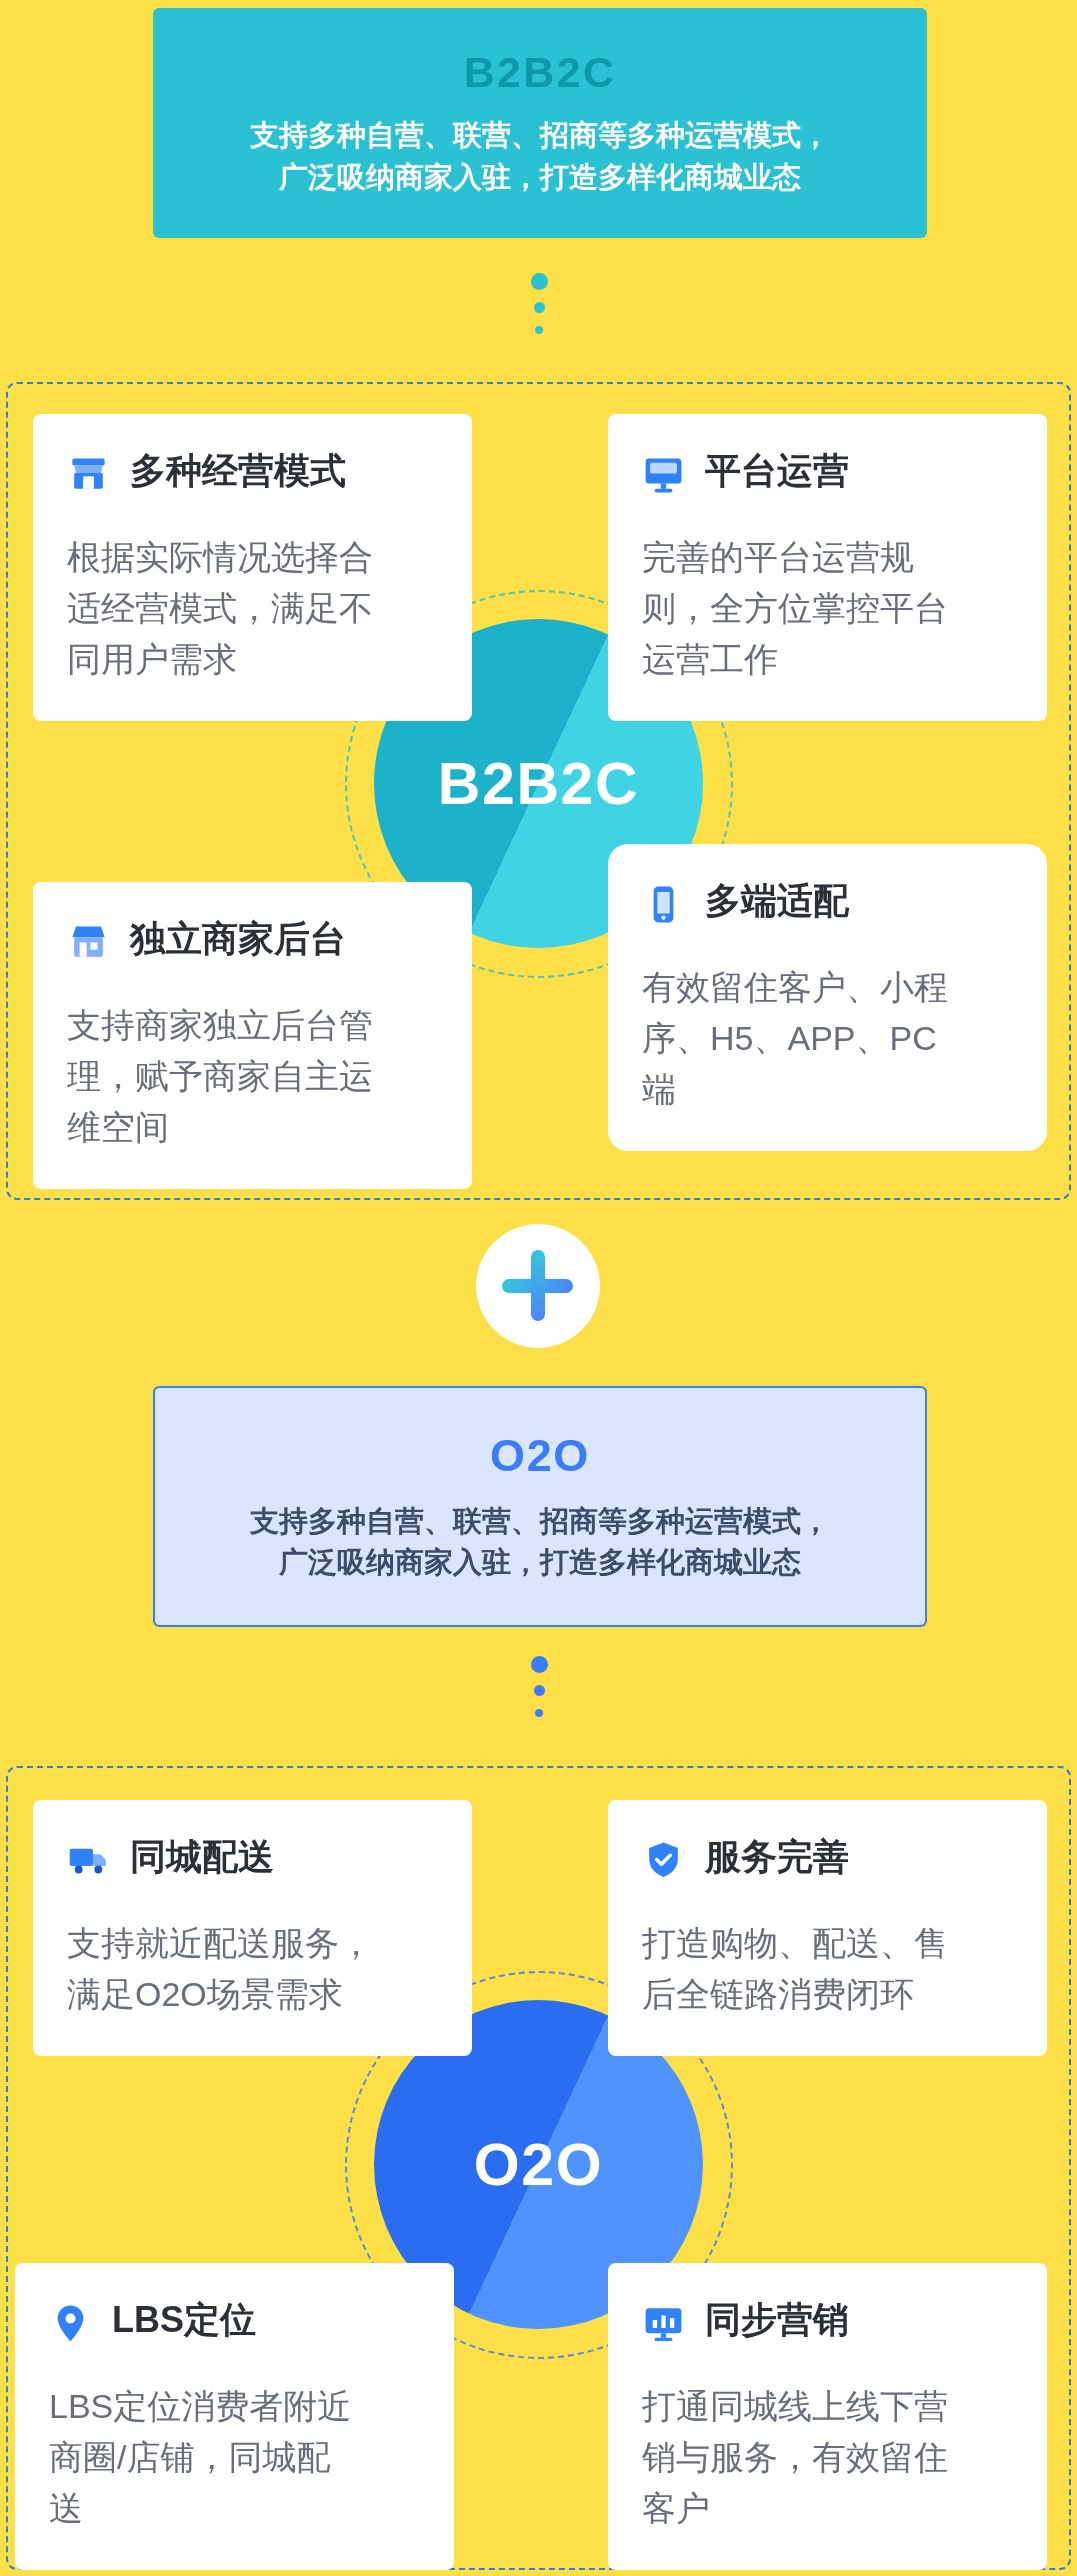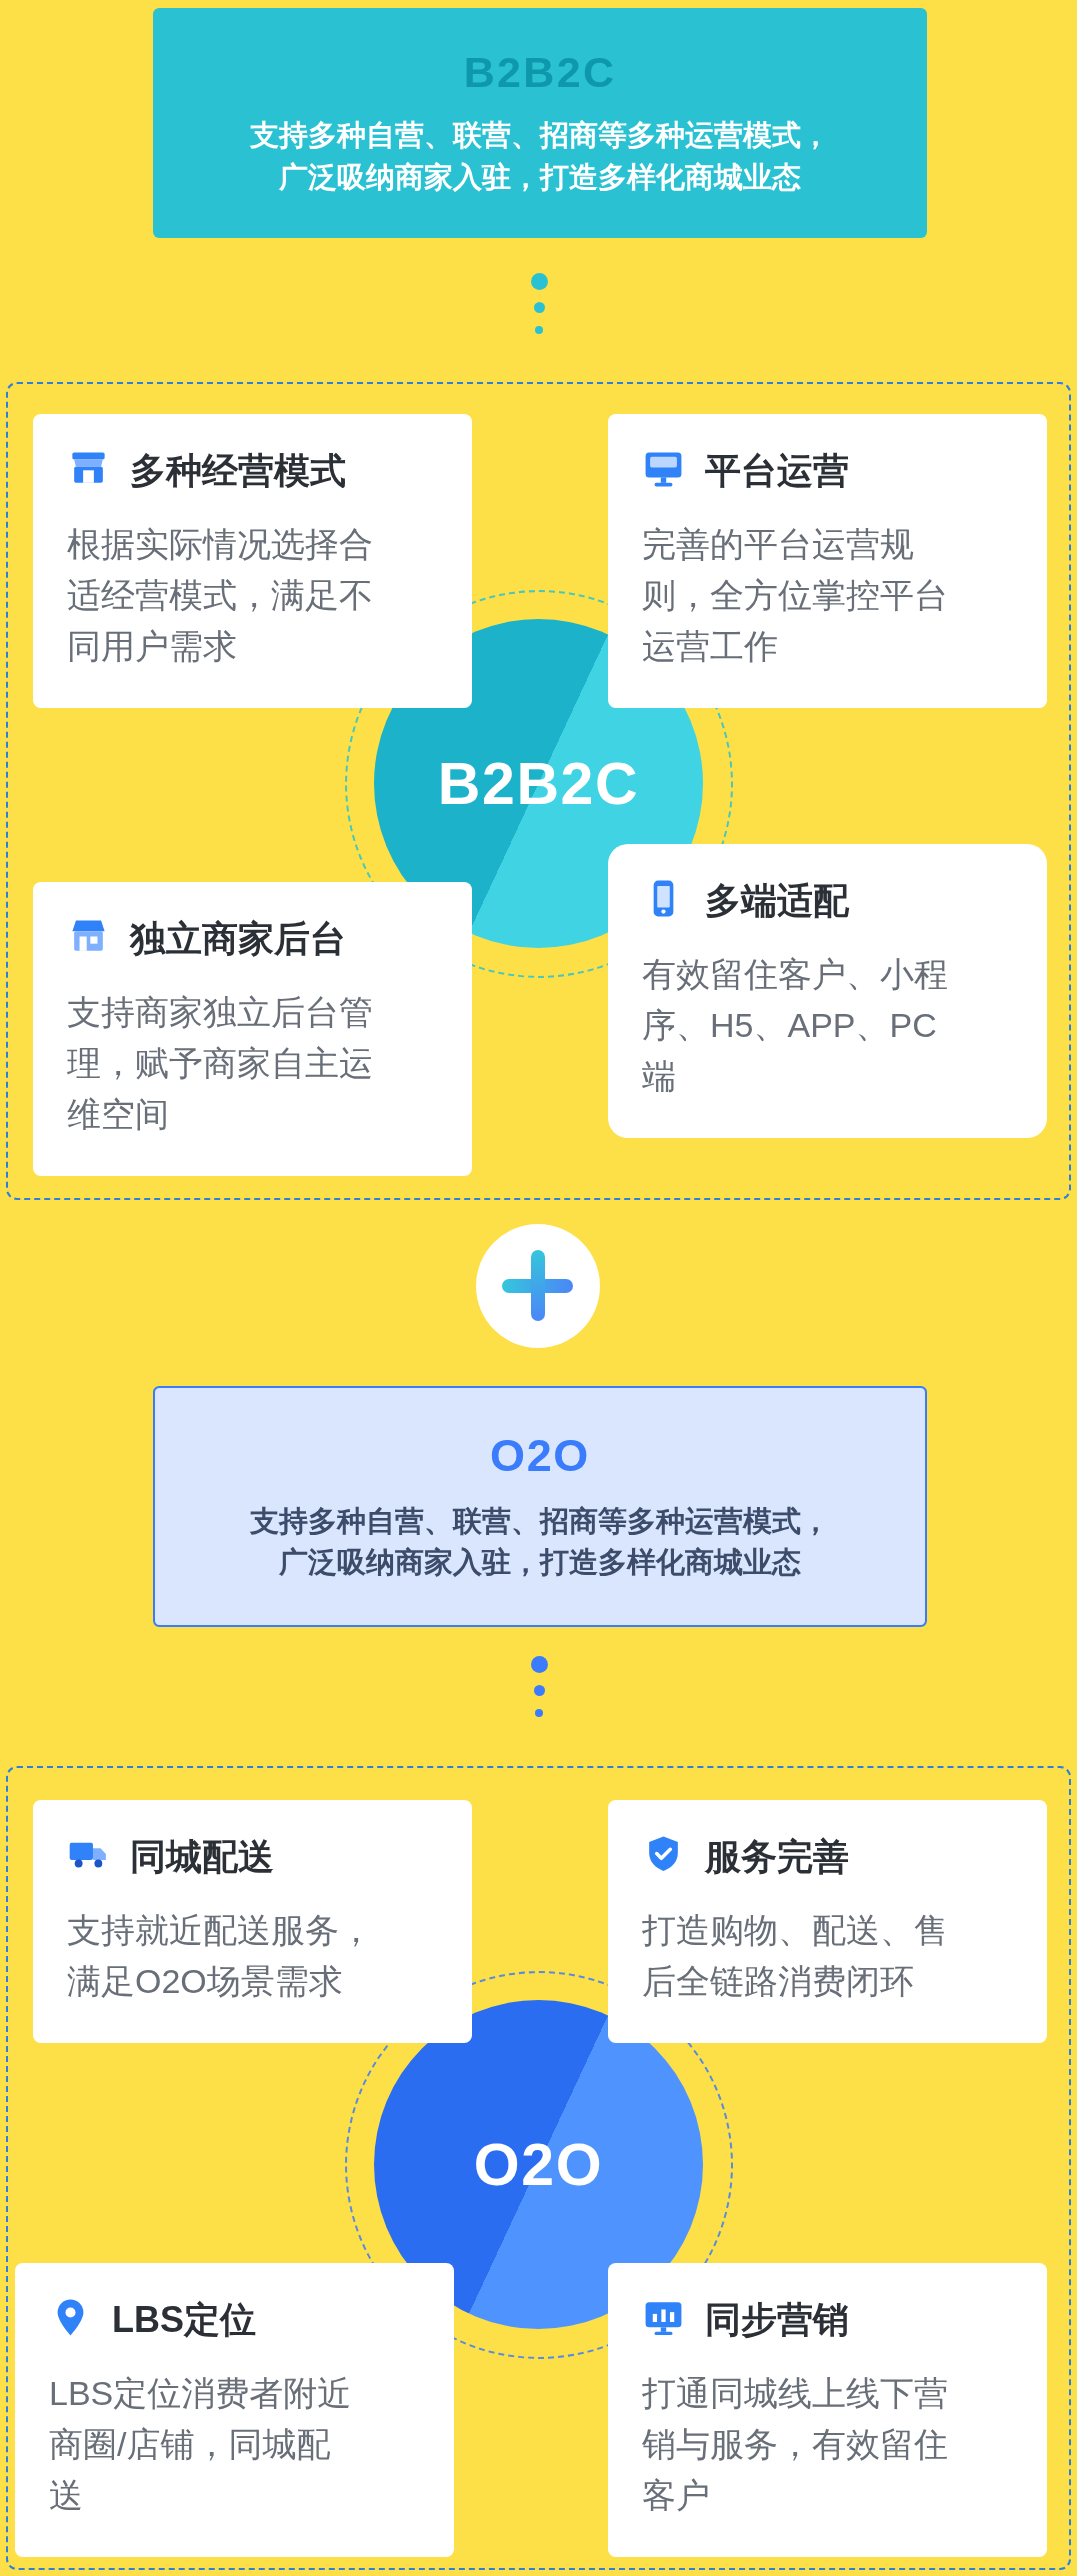--- a/index.html
+++ b/index.html
@@ -39,25 +39,25 @@
   .ring-1 { left: 345px; top: 590px; border: 2.3px dashed rgba(42, 194, 210, 0.85); }
   .ring-2 { left: 345px; top: 1971px; border: 2.3px dashed rgba(58, 124, 252, 0.85); }
   .big-circle { position: absolute; width: 329px; height: 329px; border-radius: 50%; z-index: 1;
                 display: flex; align-items: center; justify-content: center;
                 color: #fff; font-size: 59px; font-weight: 700; letter-spacing: 1.6px; }
   .circle-1 { left: 374px; top: 619px; background: linear-gradient(115deg, #1CB2CA 50%, #3FD3E3 50%); }
   .circle-2 { left: 374px; top: 2000px; background: linear-gradient(115deg, #2B6DF1 50%, #4F93FF 50%); }
 
   
   .card { position: absolute; width: 439px; background: #fff; border-radius: 7.8px; padding: 33px 34px 36px; z-index: 2; }
-  .card-head { display: flex; align-items: flex-start; gap: 20px; }
+  .card-head { display: flex; align-items: flex-end; gap: 20px; }
   .icon { width: 43px; height: 43px; flex: 0 0 43px; display: inline-flex; }
   .icon svg { width: 100%; height: 100%; display: block; }
   .card-title { font-size: 36px; font-weight: 700; color: #2B2F36; }
-  .card-body { margin-top: 23px; font-size: 34px; line-height: 1.5; color: #686F78; max-width: 9.2em; }
+  .card-body { margin-top: 36px; font-size: 34px; line-height: 1.5; color: #686F78; max-width: 9.2em; }
 
   .c1 { left: 33px;  top: 414px; }
   .c2 { left: 608px; top: 414px; }
   .c3 { left: 33px;  top: 882px; }
   .c4 { left: 608px; top: 844px; border-radius: 20px; }
   .c5 { left: 33px;  top: 1800px; }
   .c6 { left: 608px; top: 1800px; }
   .c7 { left: 15px;  top: 2263px; }
   .c8 { left: 608px; top: 2263px; }
 

